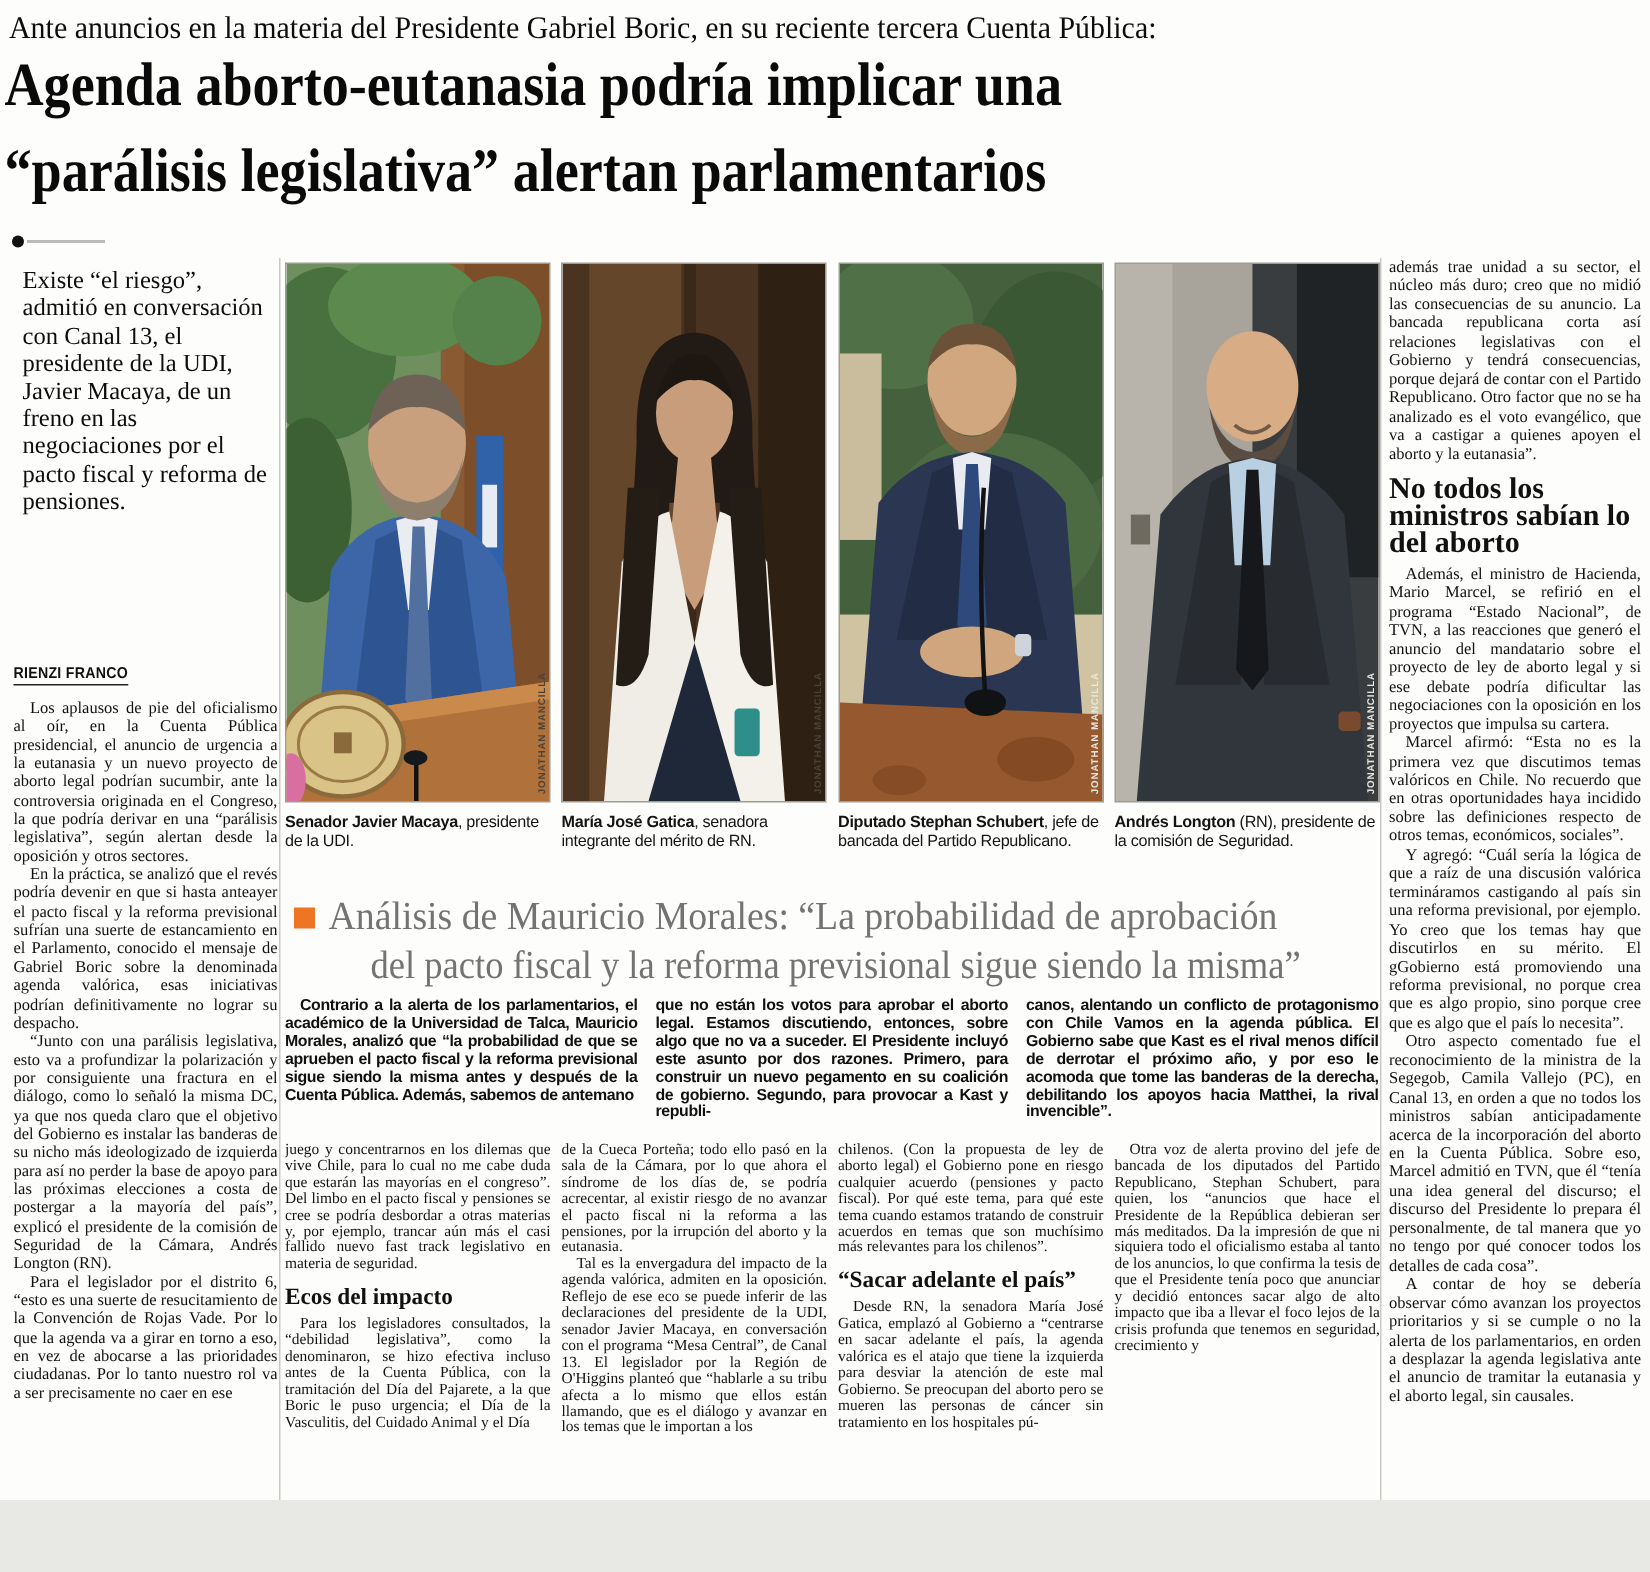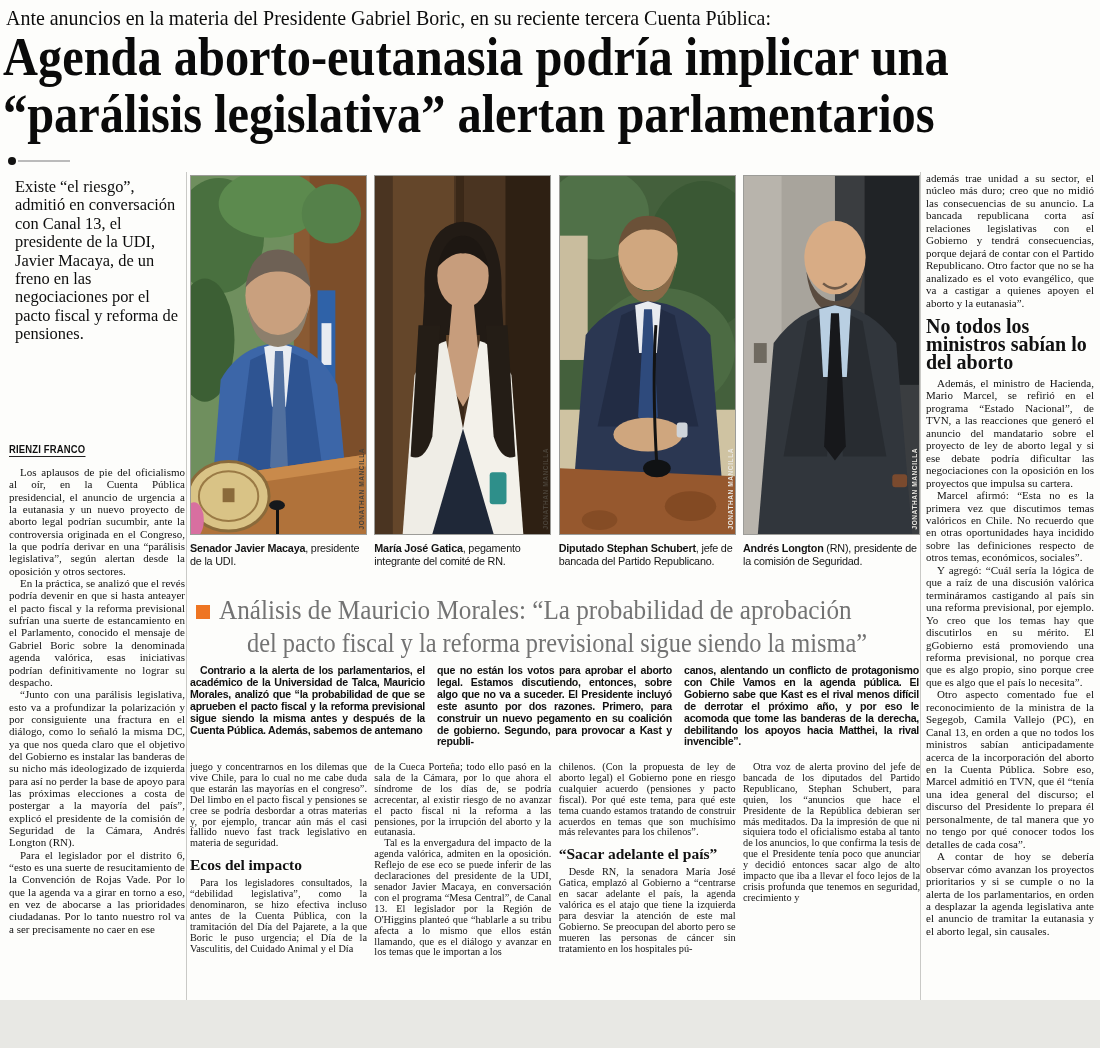--- a/index.html
+++ b/index.html
@@ -1,21 +1,21 @@
 <!DOCTYPE html>
 <html lang="es"><head>
 <meta charset="utf-8">
 <style>
   html,body{margin:0;padding:0;background:#e8e8e4;}
   .page{position:relative;width:1100px;height:1000px;margin:0 auto;background:#fdfdfb;overflow:hidden;
         font-family:"Liberation Serif",serif;color:#111;}
   
   .kicker{position:absolute;left:6px;top:6px;font-size:21px;white-space:nowrap;
           transform:scaleX(.95);transform-origin:left top;color:#0c0c0c;}
-  .headline{position:absolute;left:3px;top:28px;line-height:57px;font-size:55px;font-weight:700;
+  .headline{position:absolute;left:3px;top:28px;line-height:57px;font-size:41px;font-weight:700;
             color:#0a0a0a;}
   .headline .hl{display:inline-block;transform:scaleX(.88);transform-origin:left center;white-space:nowrap;}
   
   .marker{position:absolute;left:8px;top:157px;display:flex;align-items:center;}
   .marker .dot{width:8px;height:8px;border-radius:50%;background:#111;}
   .marker .line{width:52px;height:2px;background:#bbb;margin-left:2px;}
   
   .lead{position:absolute;left:15px;top:178px;width:172px;font-size:16.4px;line-height:18.4px;color:#0d0d0d;}
   .byline{position:absolute;left:9px;top:443px;font-family:"Liberation Sans",sans-serif;font-size:10.5px;
           font-weight:700;letter-spacing:.2px;border-bottom:1px solid #222;padding-bottom:1px;
@@ -189,21 +189,21 @@
         <path d="M76 134 L92 130 L108 134 L104 202 L80 202 Z" fill="#b9cfe2"></path>
         <path d="M88 138 L96 138 L103 272 L92 286 L81 272 Z" fill="#17181b"></path>
         <rect x="150" y="300" width="15" height="13" rx="3" fill="#7a4a2e"></rect>
       </svg>
       <span class="credit light">JONATHAN MANCILLA</span>
     </div>
   </div>
 
   <div class="captions">
     <div class="caption"><b>Senador Javier Macaya</b><span>, presidente de la UDI.</span></div>
-    <div class="caption"><b>María José Gatica</b><span>, pegamento integrante del comité de RN.</span></div>
+    <div class="caption"><b>María José Gatica</b><span>, senadora integrante del mérito de RN.</span></div>
     <div class="caption"><b>Diputado Stephan Schubert</b><span>, jefe de bancada del Partido Republicano.</span></div>
     <div class="caption"><b>Andrés Longton</b><span> (RN), presidente de la comisión de Seguridad.</span></div>
   </div>
 
   <div class="an-head">
     <span class="sq" style="background:#ee7523;"></span><span class="l1">Análisis de Mauricio Morales: “La probabilidad de aprobación</span>
     <span class="l2"><span>del pacto fiscal y la reforma previsional sigue siendo la misma”</span></span>
   </div>
 
   <div class="an-cols">

